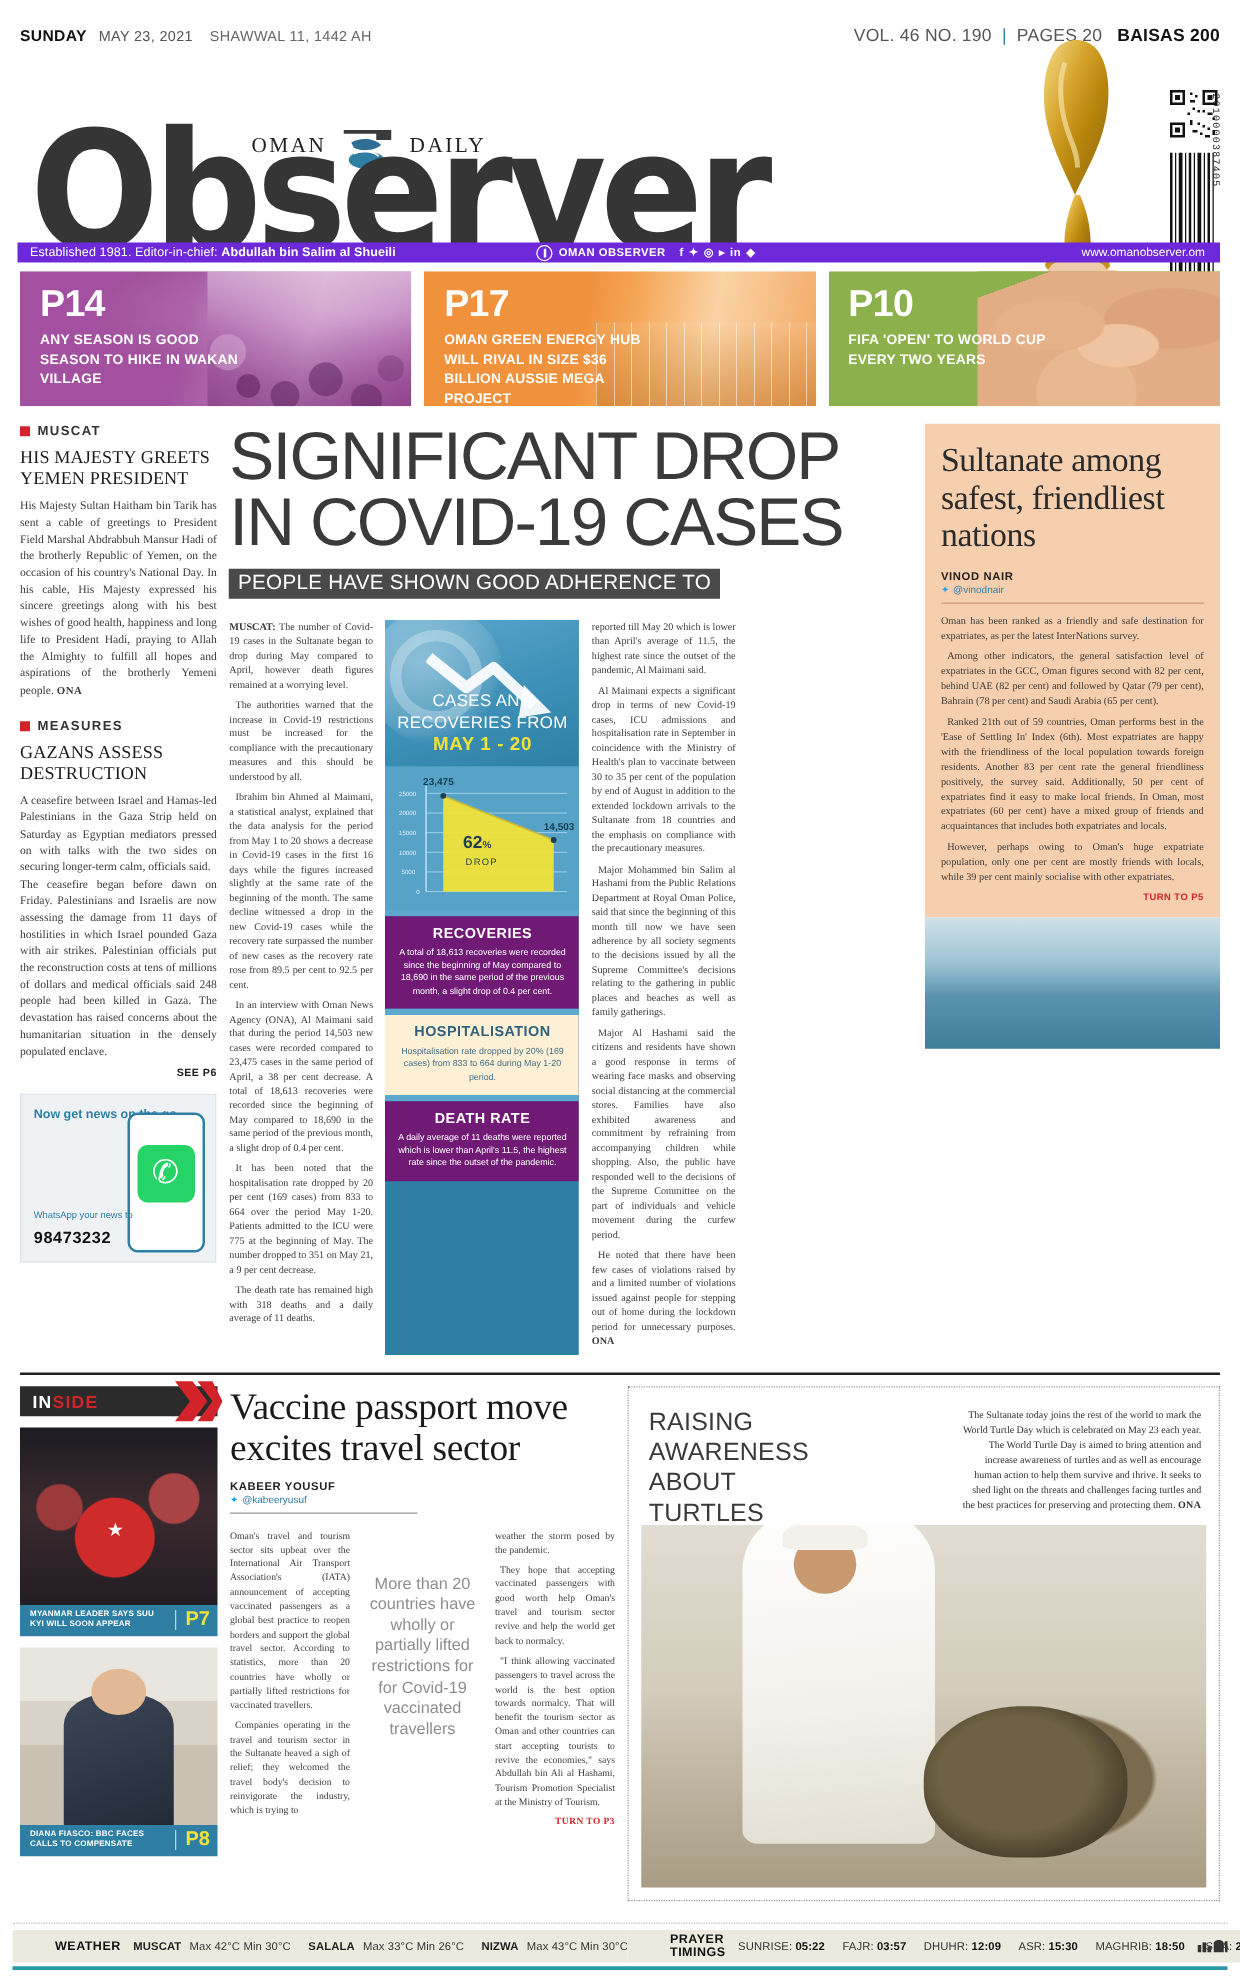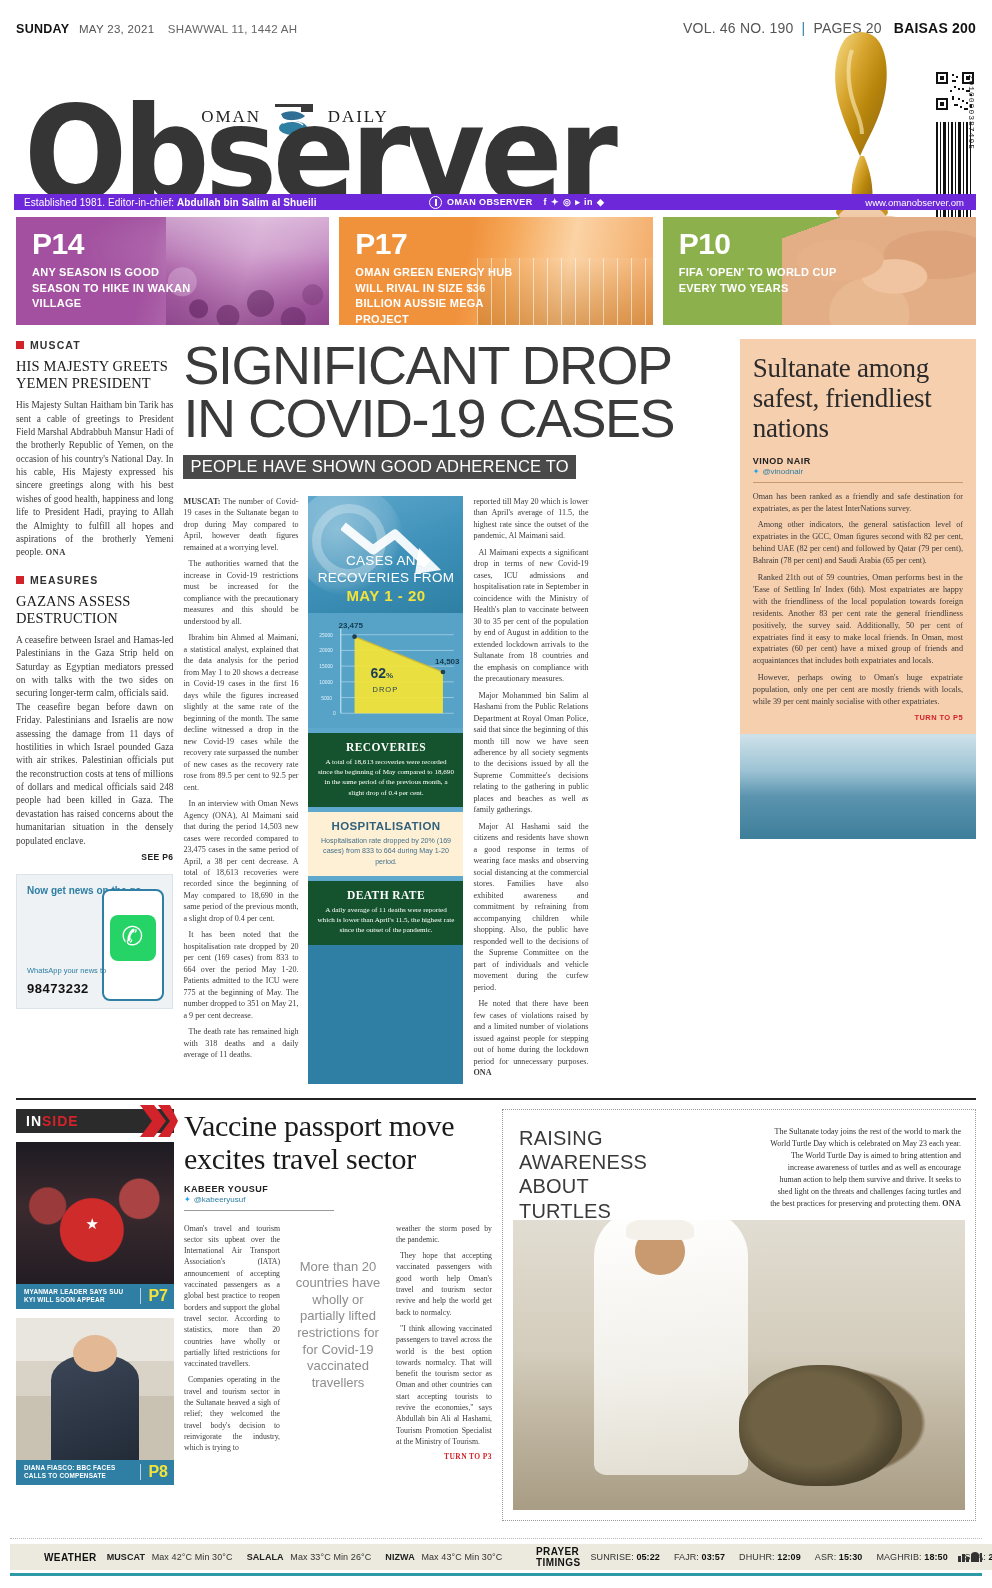--- a/index.html
+++ b/index.html
@@ -169,21 +169,21 @@
      color:#143a4d; font-weight:bold; }
   .ib-chart .v-right{ position:absolute; right:4px; top:44px; font-size:8px;
      color:#143a4d; font-weight:bold; }
   .ib-chart .pct { position:absolute; left:62px; top:52px; font-size:14px;
      font-weight:bold; color:#1d3f52; }
   .ib-chart .pct small { font-size:8px; }
   .ib-chart .dropw { position:absolute; left:64px; top:72px; font-size:7.5px;
      color:#1d3f52; letter-spacing:1px; }
 
   .ib-sec { padding:8px 9px 9px 9px; text-align:center; }
-  .ib-sec.dark  { background:#14532d; color:#fff;font-family:Liberation Serif, serif; }
+  .ib-sec.dark  { background:#701a75; color:#fff; }
   .ib-sec.cream { background:#fdf0d5; color:#31617c; }
   .ib-sec h4 { font-size:11.5px; font-weight:bold; letter-spacing:.4px;
      margin-bottom:4px; }
   .ib-sec p  { font-size:7.1px; line-height:1.45; }
   .ib-sec.cream p { color:#44708a; }
   .ib-divider { height:5px; background:#5fa8cd; }
 
   .seaphoto { height:105px; margin-top:0;
      background: linear-gradient(180deg,#cfe2ea 0%,#9dc3d4 35%,#5a93ae 60%,#3e7e9b 100%); position:relative;}
   .seaphoto::after{ content:""; position:absolute; left:0; right:0; top:38%; height:16%;

